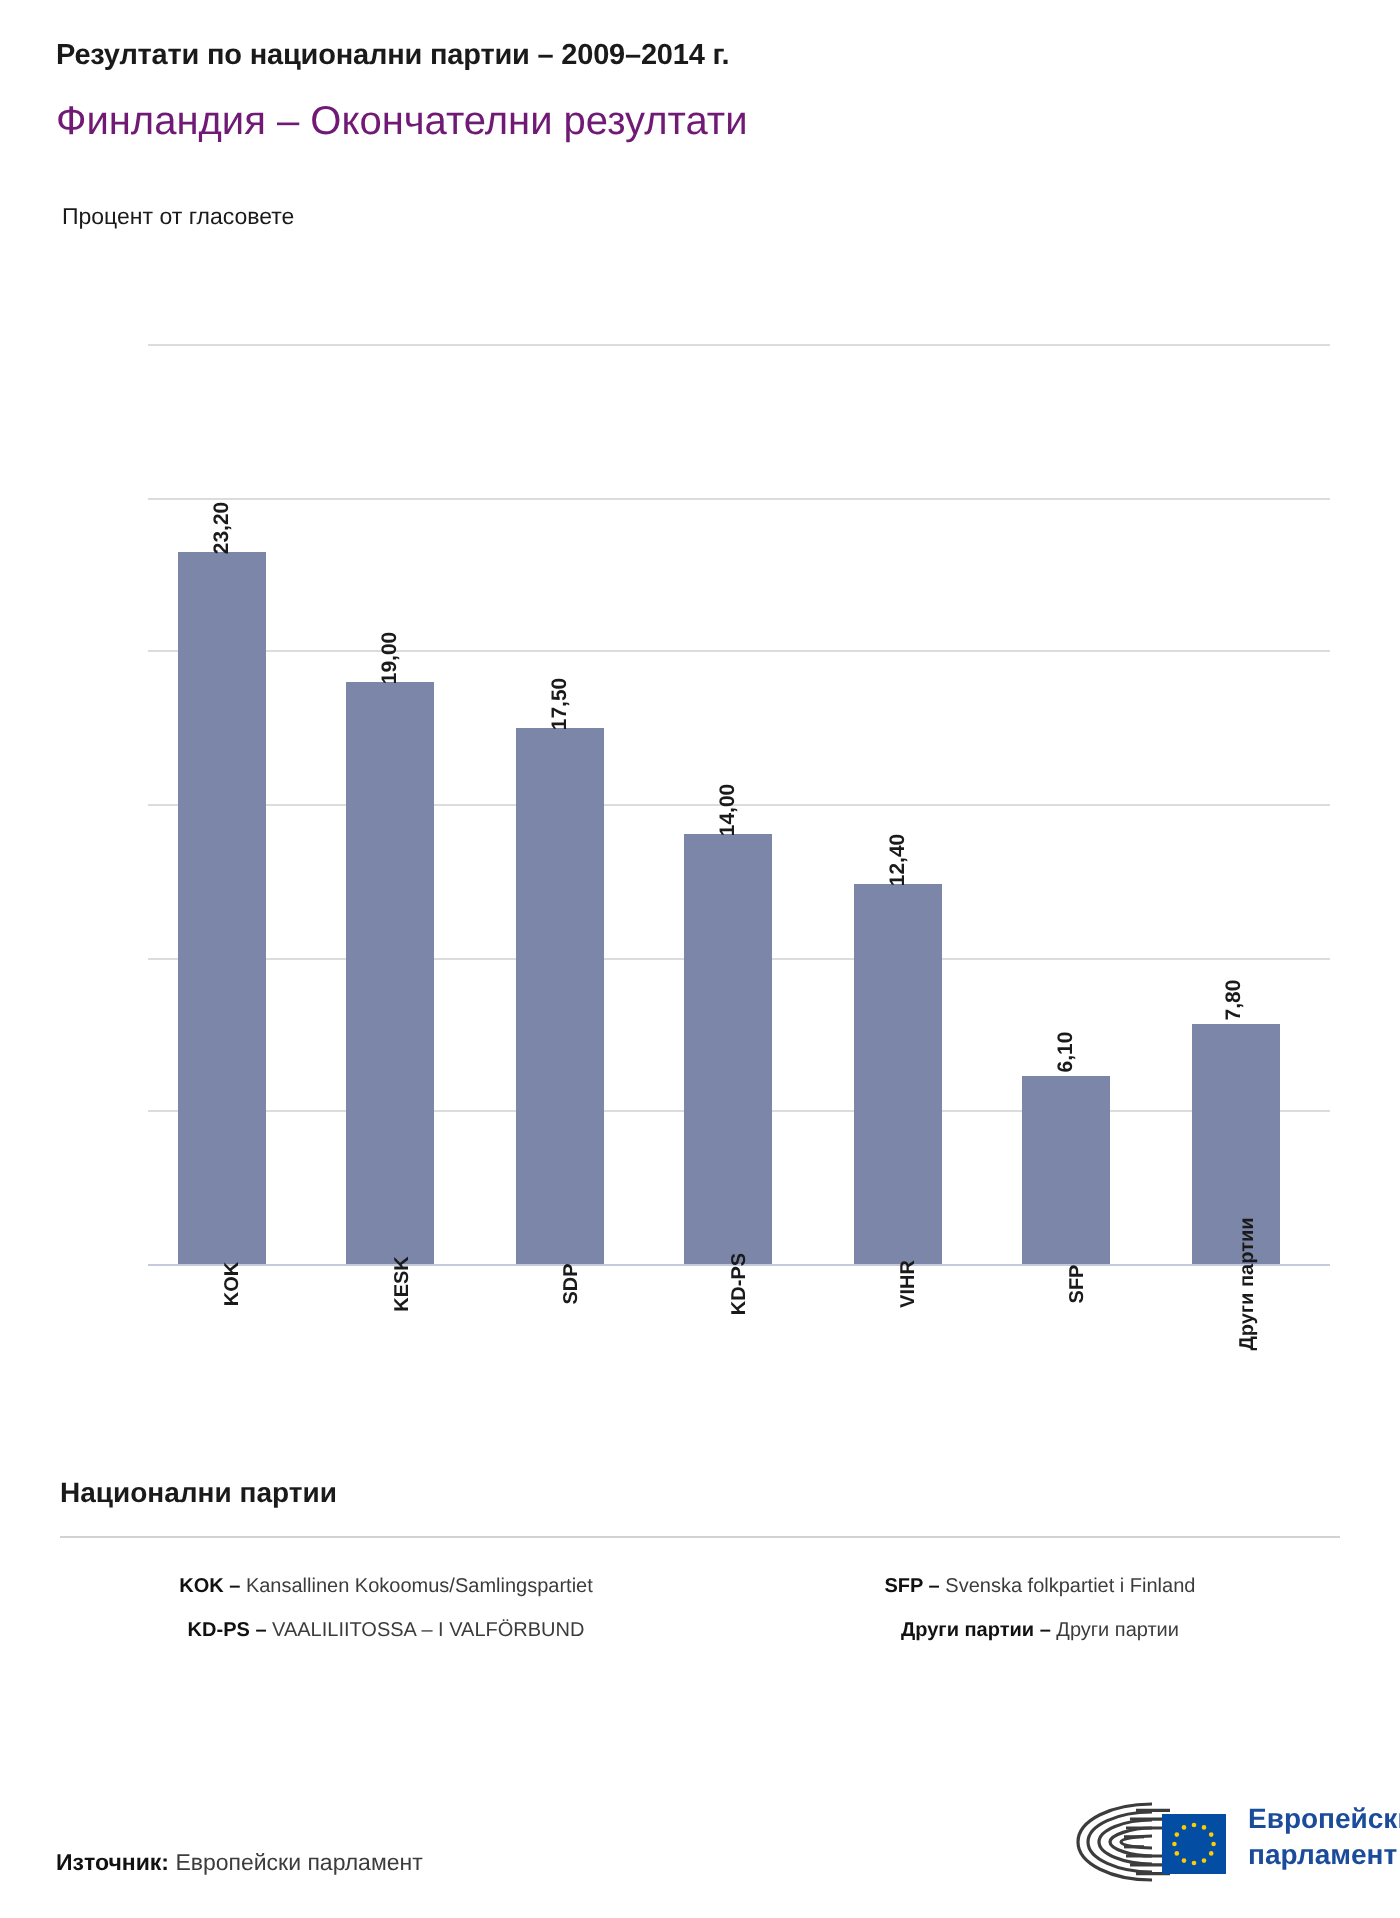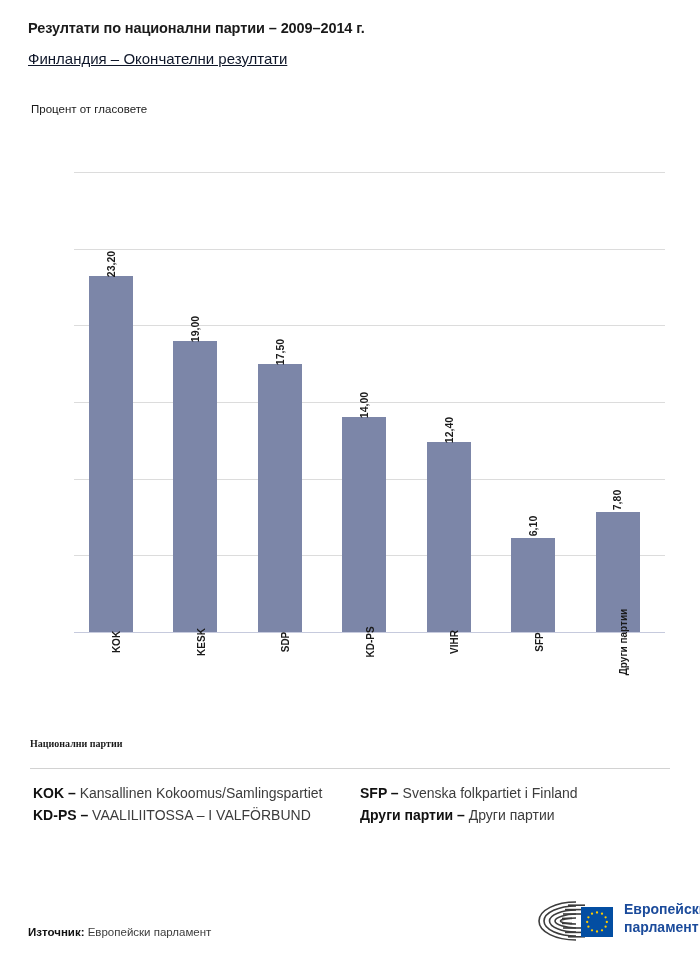--- a/index.html
+++ b/index.html
@@ -23,24 +23,23 @@
     top: 20px;
     font-size: 14.5px;
     font-weight: bold;
     letter-spacing: -0.1px;
     color: #1a1a1a;
   }
   #page-subtitle {
     position: absolute;
     left: 28px;
     top: 50px;
-    font-size: 15px;
+    font-size: 20px;
     font-weight: 400;
-    color: #0f172a;
-    text-decoration: underline;
+    color: #701a75;
   }
   #axis-caption {
     position: absolute;
     left: 31px;
     top: 103px;
     font-size: 11.5px;
     font-weight: normal;
     color: #1a1a1a;
   }
 
@@ -125,44 +124,44 @@
   #legend {
     position: absolute;
     left: 0;
     top: 738px;
     width: 700px;
   }
   #legend-title {
     position: absolute;
     left: 30px;
     top: 0;
-    font-size: 10px;
-    font-weight: bold;
-    color: #1a1a1a;
-    font-family: Liberation Serif, serif;
+    font-size: 14px;
+    font-weight: bold;
+    color: #1a1a1a;
   }
   #legend-divider {
     position: absolute;
     left: 30px;
     top: 30px;
     width: 640px;
     height: 1px;
     background: #d2d2d2;
   }
   .legend-col {
     position: absolute;
     top: 45px;
   }
   .legend-col.left { left: 33px; width: 330px; }
   .legend-col.right { left: 360px; width: 320px; }
   .legend-item {
-    font-size: 14px;
+    font-size: 10px;
     line-height: 21.5px;
     color: #3c3c3c;
     max-width: 320px;
+    text-align: center;
   }
   .legend-item b {
     color: #111111;
     font-weight: bold;
   }
 
   
   #source {
     position: absolute;
     left: 28px;

